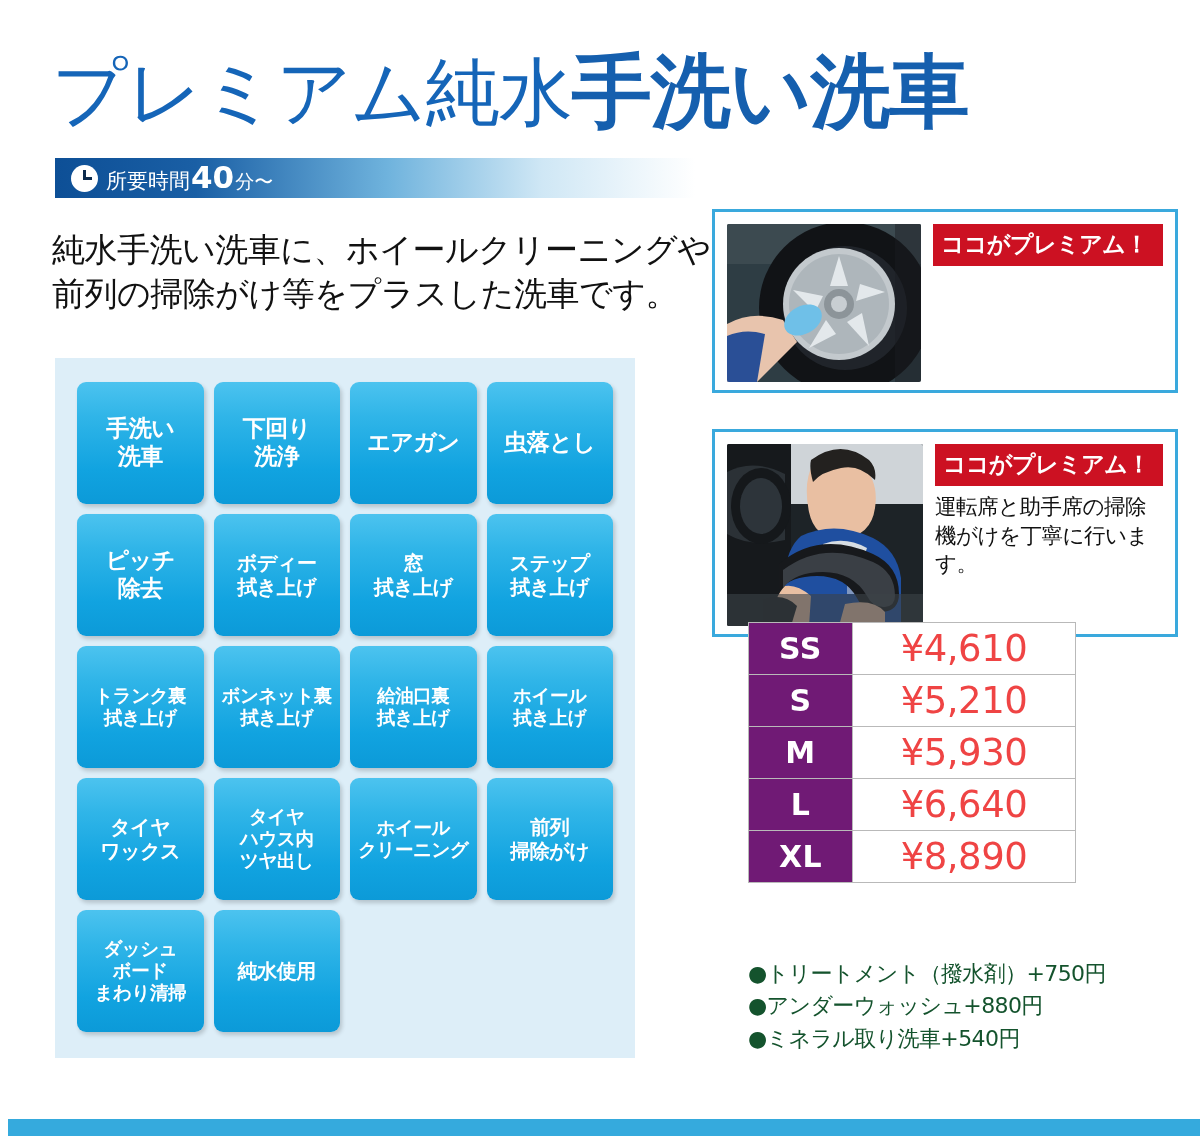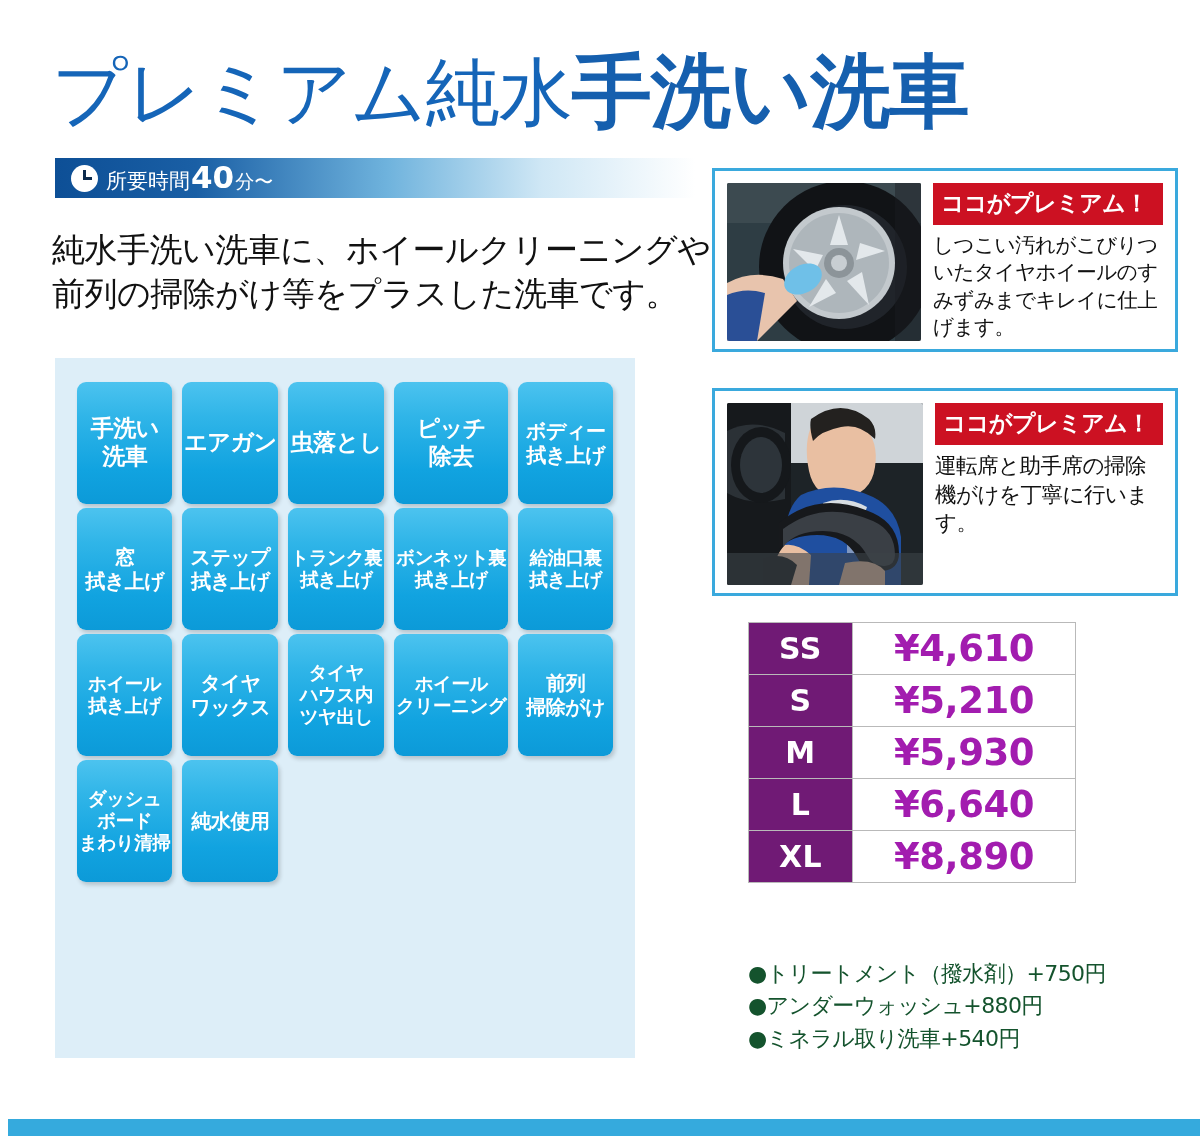--- a/index.html
+++ b/index.html
@@ -118,23 +118,23 @@
     position: absolute;
     left: 55px;
     top: 358px;
     width: 580px;
     height: 700px;
     background: #ddeef8;
     padding: 24px 22px;
   }
   .services-grid {
     display: grid;
-    grid-template-columns: repeat(5, 1fr);
+    grid-template-columns: repeat(4, 1fr);
     grid-auto-rows: 122px;
-    gap: 4px 10px;
+    gap: 10px 10px;
   }
   .tile {
     background: linear-gradient(to bottom, #4cc3ef 0%, #30b5e8 28%, #11a3e0 72%, #0c9ad8 100%);
     border-radius: 9px;
     box-shadow: 2px 3px 4px rgba(0,0,0,0.18);
     display: flex;
     align-items: center;
     justify-content: center;
     text-align: center;
     color: #ffffff;
@@ -149,20 +149,21 @@
   .tile .tline { display: block; white-space: nowrap; }
 
   
   .premium-box {
     position: absolute;
     border: 3px solid #3aa9dd;
     background: #ffffff;
     display: flex;
     padding: 12px;
     gap: 12px;
+    margin-top: 41px;
   }
   #premium-box-1 { left: 712px; top: 168px; width: 466px; height: 184px; }
   #premium-box-2 { left: 712px; top: 388px; width: 466px; height: 208px; }
 
   .premium-photo {
     flex: 0 0 auto;
     border-radius: 2px;
     overflow: hidden;
     position: relative;
   }
@@ -214,23 +215,23 @@
     background: #701a75;
     color: #ffffff;
     font-size: 30px;
     font-weight: bold;
     text-align: center;
     vertical-align: middle;
     letter-spacing: 0.5px;
   }
   .price-cell {
     background: #ffffff;
-    color: #a21caf;
+    color: #ef4444;
     font-size: 37px;
-    font-weight: bold;
+    font-weight: normal;
     text-align: center;
     vertical-align: middle;
     letter-spacing: -0.5px;
   }
 
   
   .options {
     position: absolute;
     left: 748px;
     top: 958px;
@@ -275,20 +276,26 @@
     <div>純水手洗い洗車に、ホイールクリーニングや、</div>
     <div>前列の掃除がけ等をプラスした洗車です。</div>
   </div>
 
   <div class="services-panel">
     <div class="services-grid" id="services-grid">
         <div class="tile">
           <div>
             <span class="tline">手洗い</span>
             <span class="tline">洗車</span>
+          </div>
+        </div>
+        <div class="tile">
+          <div>
+            <span class="tline">下回り</span>
+            <span class="tline">洗浄</span>
           </div>
         </div>
         <div class="tile">
           <div>
             <span class="tline">エアガン</span>
           </div>
         </div>
         <div class="tile">
           <div>
             <span class="tline">虫落とし</span>
@@ -401,21 +408,20 @@
         <circle cx="112" cy="80" r="15" fill="#8c9499"></circle>
         <circle cx="112" cy="80" r="8" fill="#c8ced2"></circle>
         <path d="M0 100 Q26 86 56 96 L70 118 L30 158 L0 158 Z" fill="#e8c4ad"></path>
         <path d="M0 112 Q18 104 38 110 L30 158 L0 158 Z" fill="#2a4f96"></path>
         <ellipse cx="76" cy="96" rx="20" ry="14" fill="#6fc0e8" transform="rotate(-28 76 96)"></ellipse>
         <path d="M168 0 H194 V158 H168 Z" fill="#1a1d21" opacity="0.45"></path>
       </svg>
     </div>
     <div class="premium-body">
       <div class="premium-badge">ココがプレミアム！</div>
-      <div class="premium-text">しつこい汚れがこびりついたタイヤホイールのすみずみまでキレイに仕上げます。</div>
     </div>
   </div>
 
   <div class="premium-box" id="premium-box-2">
     <div class="premium-photo">
       <svg width="100%" height="100%" viewBox="0 0 196 182" preserveAspectRatio="none" aria-hidden="true">
         <rect x="0" y="0" width="196" height="182" fill="#1d2327"></rect>
         <rect x="0" y="0" width="64" height="182" fill="#16191c"></rect>
         <path d="M64 0 H196 V60 H64 Z" fill="#cfd4d8"></path>
         <path d="M0 28 Q26 14 58 30 L58 96 Q24 104 0 90 Z" fill="#2b3136"></path>

